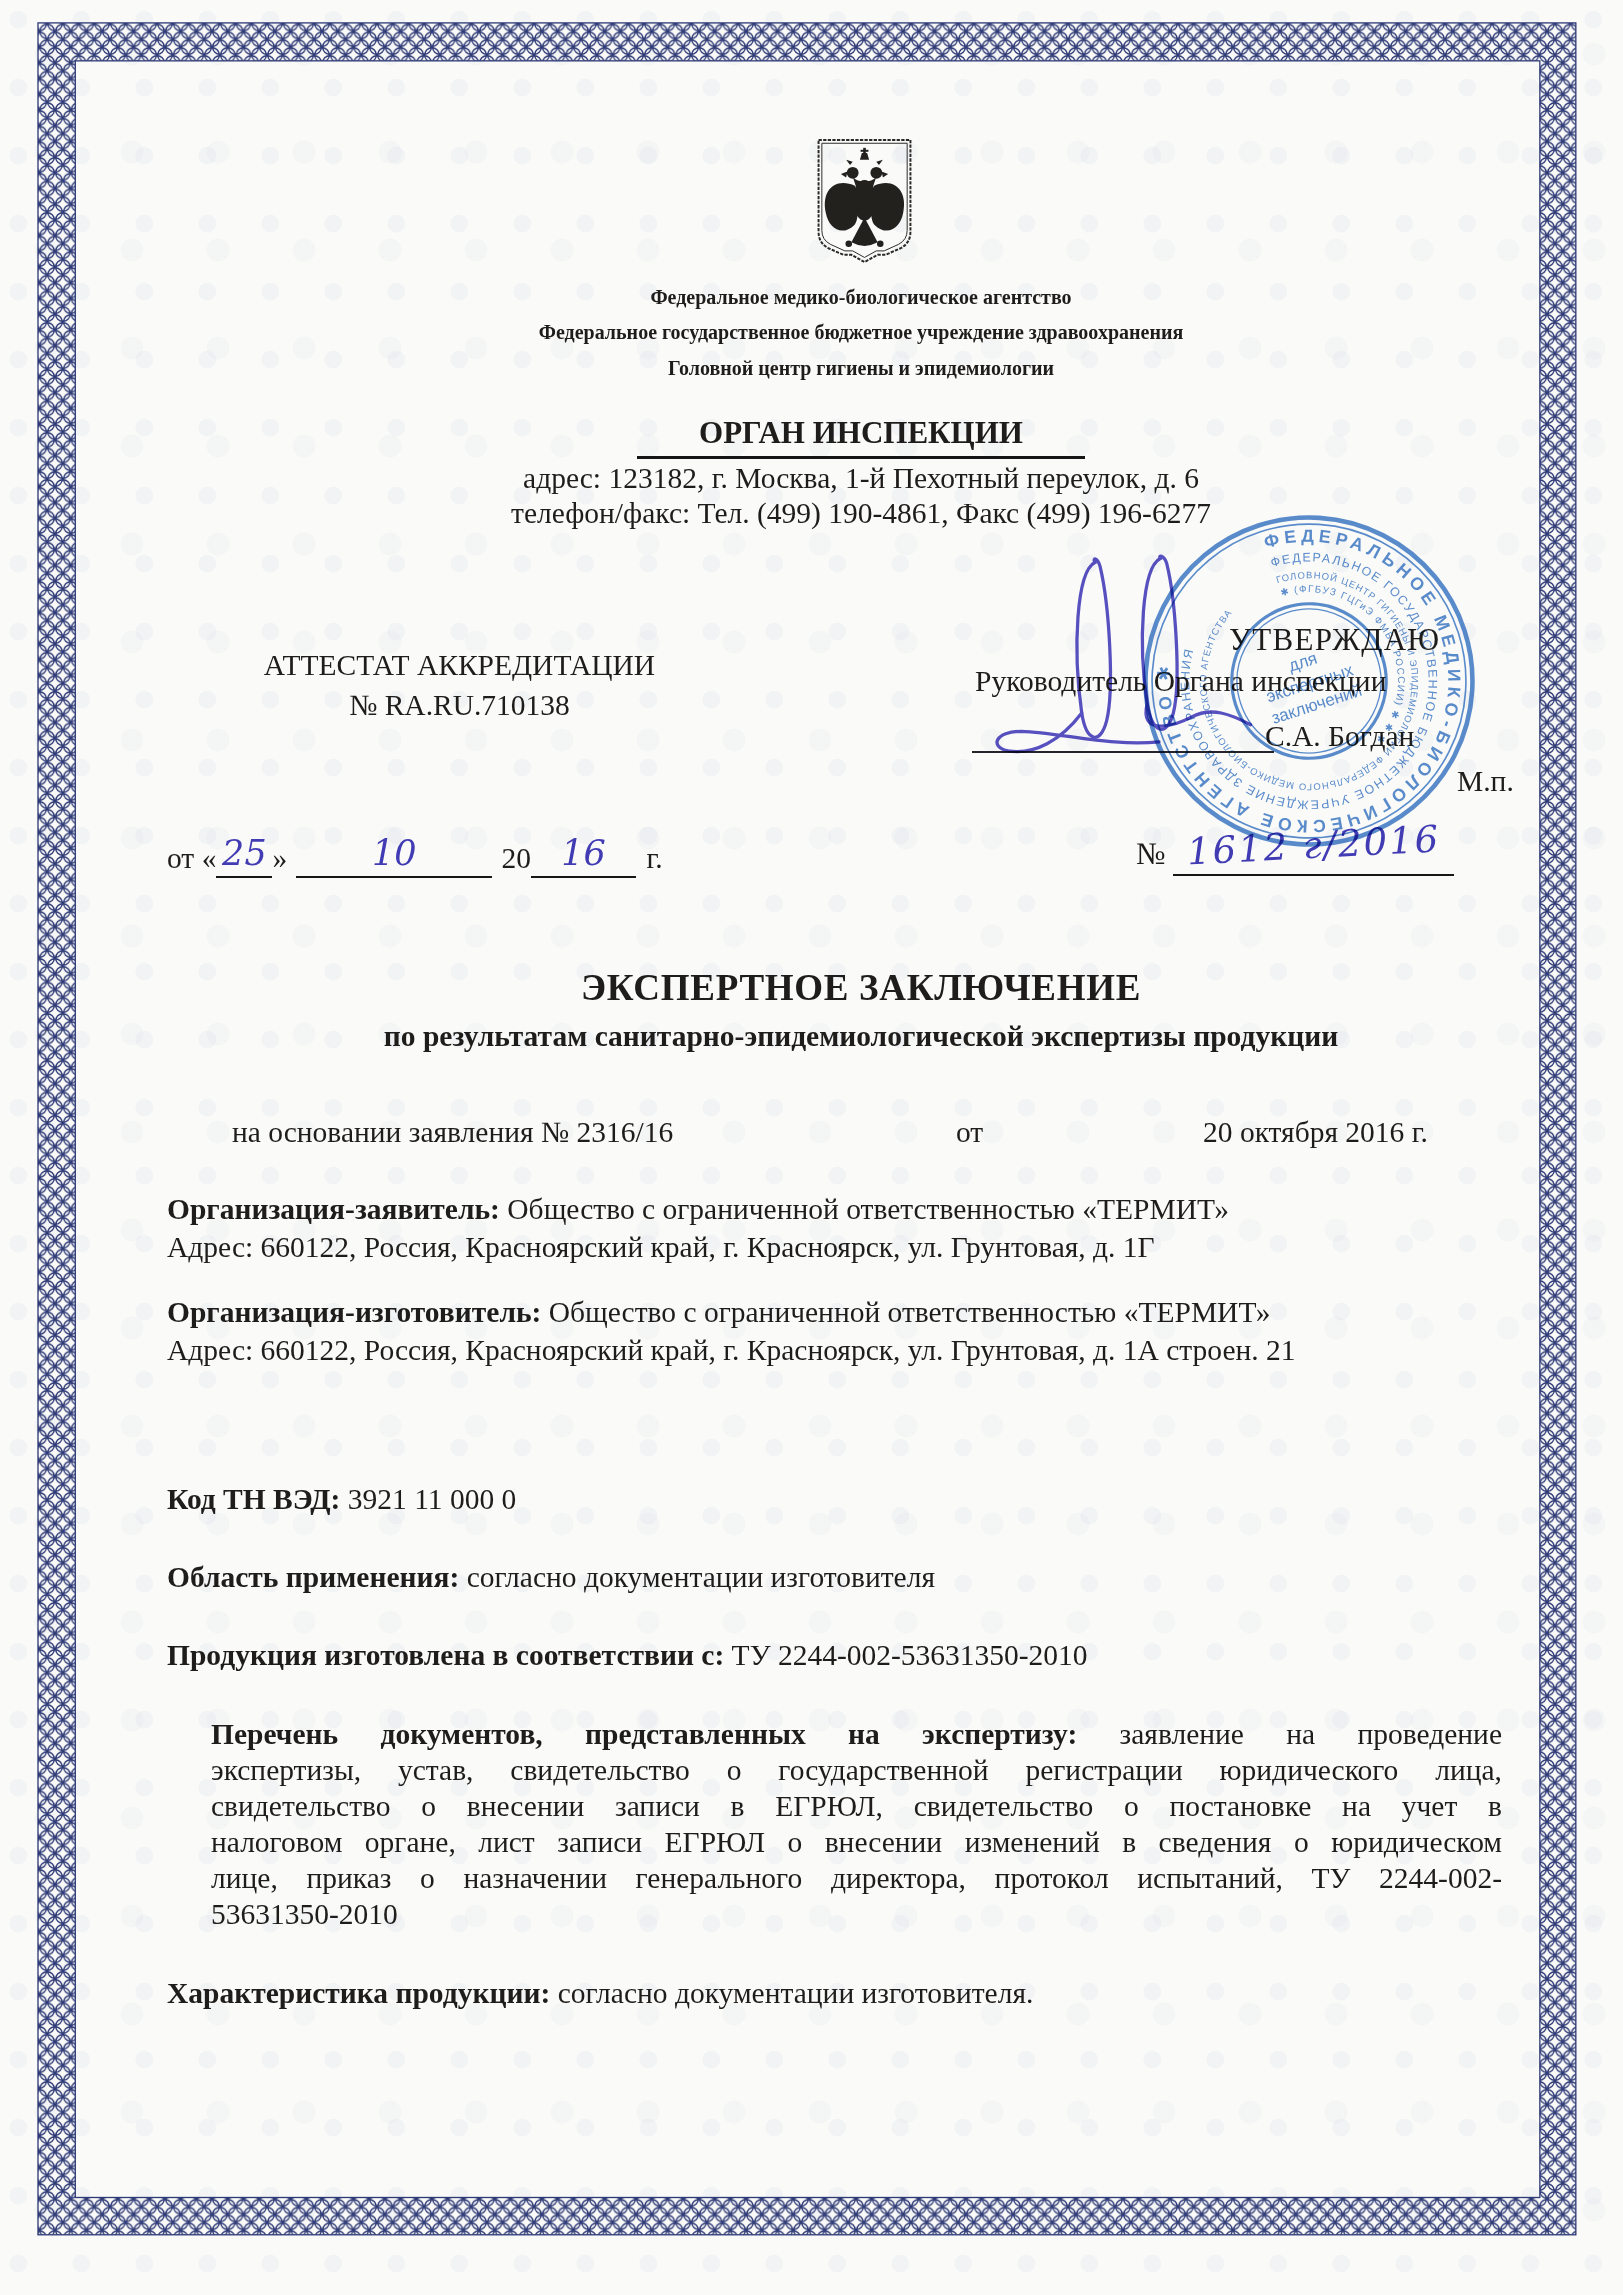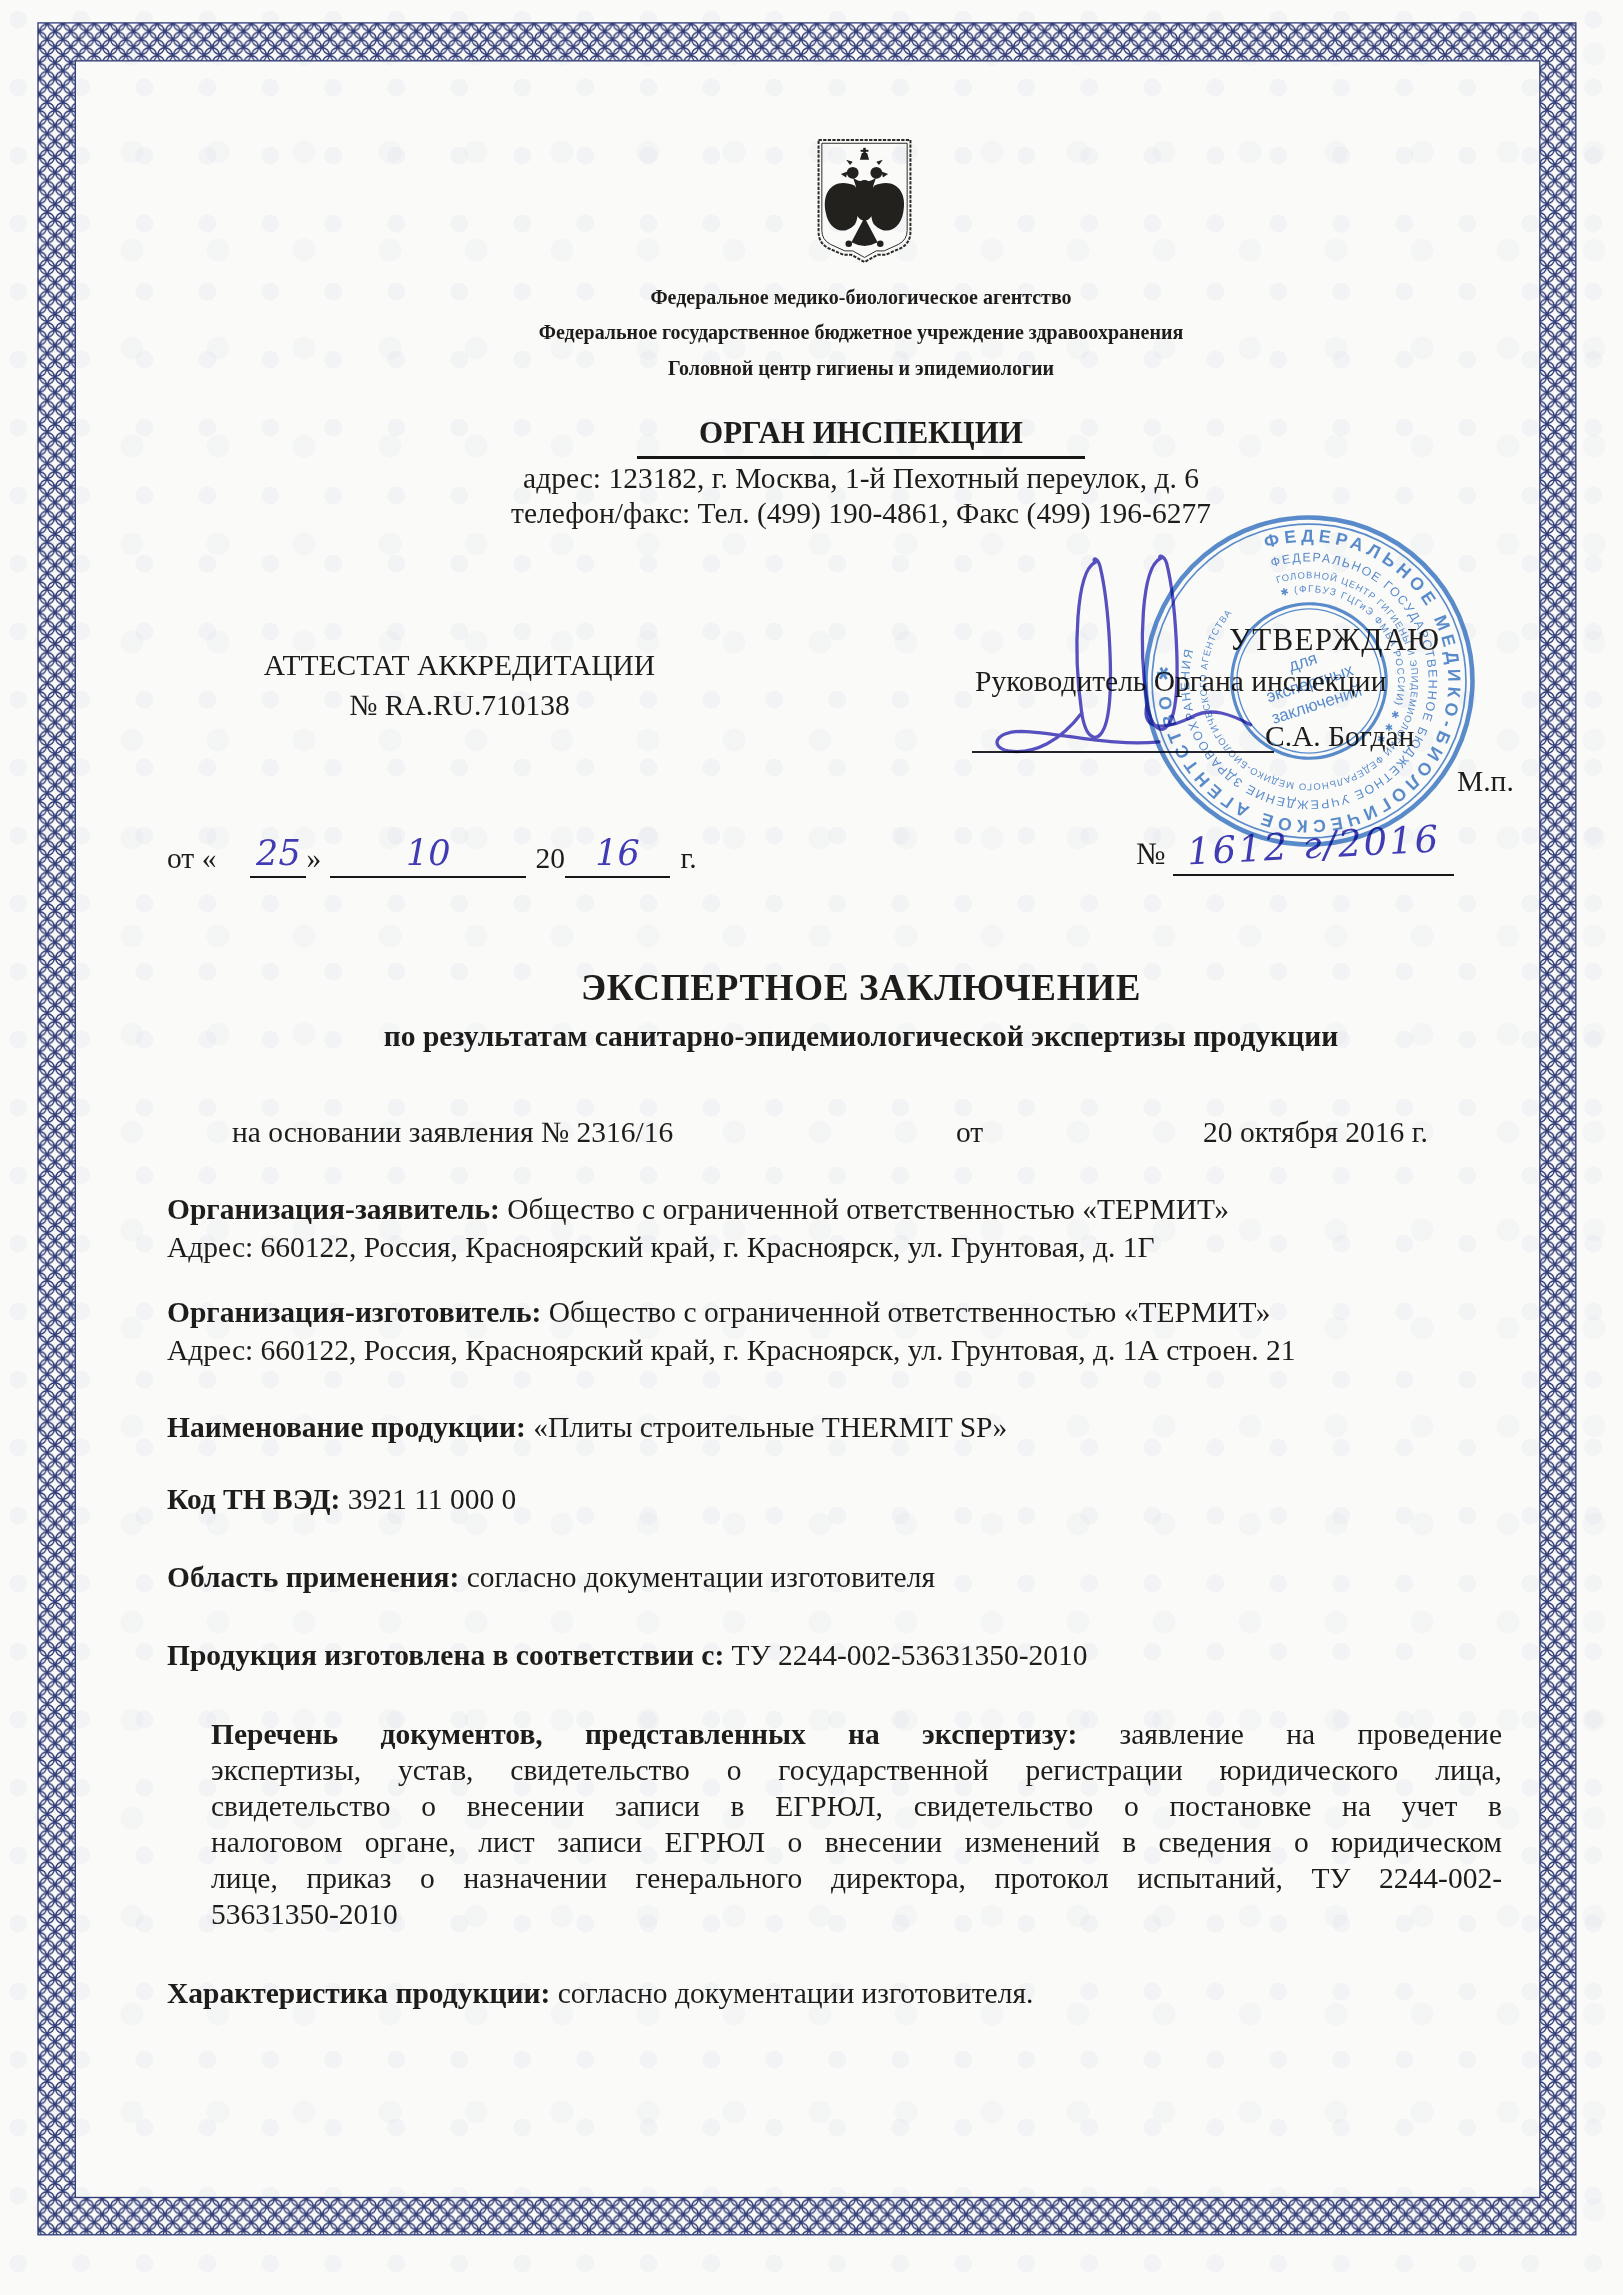--- a/index.html
+++ b/index.html
@@ -88,21 +88,21 @@
   <div class="t fs45" style="left:216px;top:649px;width:487px;text-align:center;">АТТЕСТАТ АККРЕДИТАЦИИ</div>
   <div class="t fs45" style="left:216px;top:689px;width:487px;text-align:center;">№ RA.RU.710138</div>
 
   <div class="t fs48" style="left:1229px;top:622px;letter-spacing:1.3px;text-align:center;">УТВЕРЖДАЮ</div>
   <div class="t fs45" style="left:975px;top:665px;">Руководитель Органа инспекции</div>
   <div class="t fs45" style="left:1265px;top:720px;">С.А. Богдан</div>
   <div class="sig-line"></div>
   <div class="t fs45" style="left:1457px;top:765px;">М.п.</div>
 
   <div class="t fs45" style="left:167px;top:836px;">
-    <span>от «</span><span class="blank" style="min-width:56px;margin-left:34px;"><span class="hw hw-day">25</span></span><span>»</span><span class="blank" style="width:196px;margin:0 9.2px;"><span class="hw hw-day">10</span></span><span>20</span><span class="blank" style="width:105px;margin-right:10.5px;"><span class="hw hw-day">16</span></span><span>г.</span>
+    <span>от «</span><span class="blank" style="min-width:56px;"><span class="hw hw-day">25</span></span><span>»</span><span class="blank" style="width:196px;margin:0 9.2px;"><span class="hw hw-day">10</span></span><span>20</span><span class="blank" style="width:105px;margin-right:10.5px;"><span class="hw hw-day">16</span></span><span>г.</span>
   </div>
 
   <div class="t fs48" style="left:1136px;top:831px;">
     <span>№</span>
     <span class="blank" style="width:281px;"><span class="hw hw-num">1612 г/2016</span></span>
   </div>
 
   <div class="t c b title" style="top:967px;">ЭКСПЕРТНОЕ ЗАКЛЮЧЕНИЕ</div>
   <div class="t c b fs45" style="top:1020px;">по результатам санитарно-эпидемиологической экспертизы продукции</div>
 
@@ -115,24 +115,20 @@
     <span>Общество с ограниченной ответственностью «ТЕРМИТ»</span>
   </div>
   <div class="t fs45" style="left:167px;top:1231px;">Адрес: 660122, Россия, Красноярский край, г. Красноярск, ул. Грунтовая, д. 1Г</div>
 
   <div class="t fs45" style="left:167px;top:1296px;">
     <span class="b">Организация-изготовитель:</span>
     <span>Общество с ограниченной ответственностью «ТЕРМИТ»</span>
   </div>
   <div class="t fs45" style="left:167px;top:1334px;">Адрес: 660122, Россия, Красноярский край, г. Красноярск, ул. Грунтовая, д. 1А строен. 21</div>
 
-  <div class="t fs45" style="left:167px;top:1411px;">
-    <span class="b">Наименование продукции:</span>
-    <span>«Плиты строительные THERMIT SP»</span>
-  </div>
 
   <div class="t fs45" style="left:167px;top:1483px;">
     <span class="b">Код ТН ВЭД:</span>
     <span>3921 11 000 0</span>
   </div>
 
   <div class="t fs45" style="left:167px;top:1561px;">
     <span class="b">Область применения:</span>
     <span>согласно документации изготовителя</span>
   </div>

